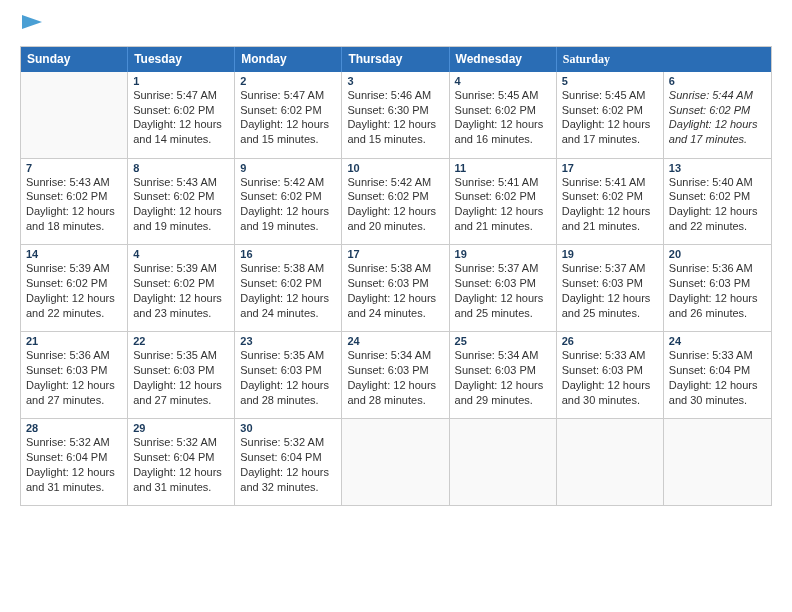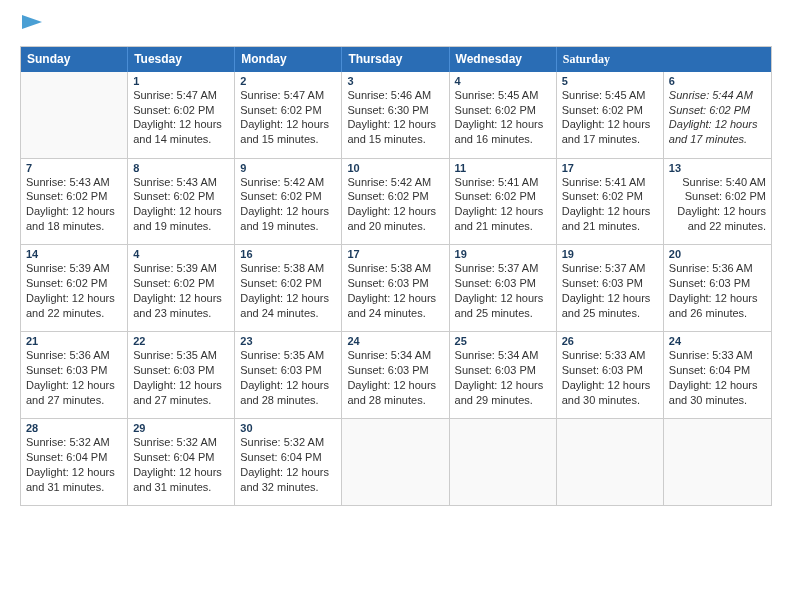--- a/index.html
+++ b/index.html
@@ -209,21 +209,21 @@
 Daylight: 12 hours and 21 minutes.</div>
           </div>
           <div class="cal-cell">
             <span class="day-num">17</span>
             <div class="day-detail" style="white-space: pre-line;">Sunrise: 5:41 AM
 Sunset: 6:02 PM
 Daylight: 12 hours and 21 minutes.</div>
           </div>
           <div class="cal-cell">
             <span class="day-num">13</span>
-            <div class="day-detail" style="white-space: pre-line; text-align: right;">Sunrise: 5:40 AM
+            <div class="day-detail" style="white-space: pre-line;">Sunrise: 5:40 AM
 Sunset: 6:02 PM
 Daylight: 12 hours and 22 minutes.</div>
           </div>
         </div>
         <div class="cal-week">
           <div class="cal-cell">
             <span class="day-num">14</span>
             <div class="day-detail" style="white-space: pre-line;">Sunrise: 5:39 AM
 Sunset: 6:02 PM
 Daylight: 12 hours and 22 minutes.</div>

